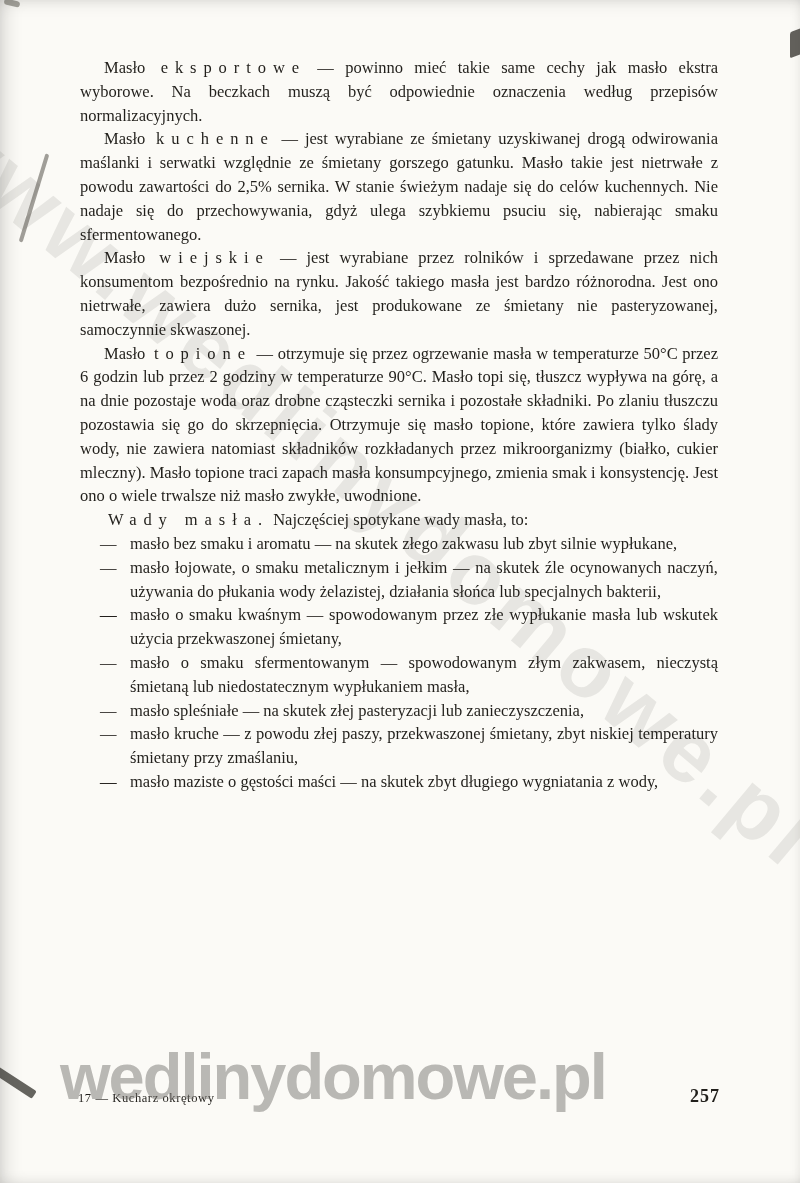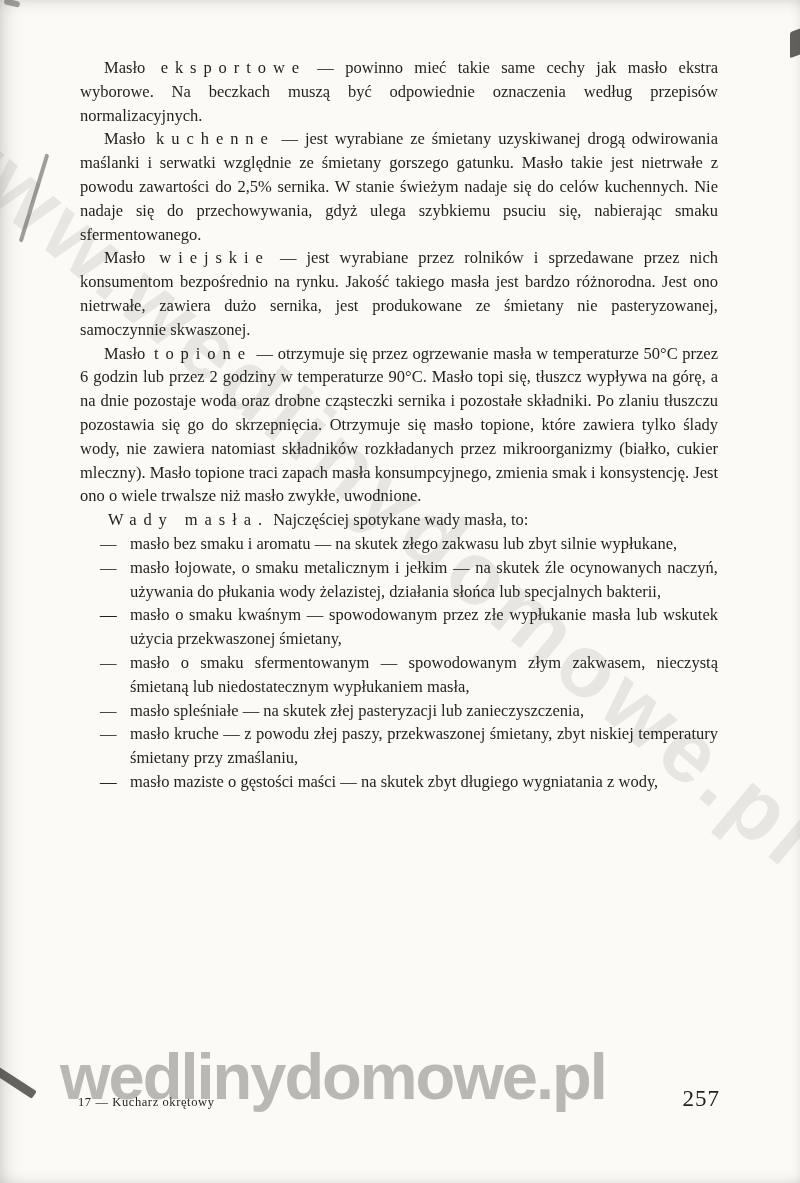--- a/index.html
+++ b/index.html
@@ -65,22 +65,22 @@
     display: flex;
     justify-content: space-between;
     align-items: baseline;
     z-index: 2;
   }
   .footer .sig {
     font-size: 12.5px;
     letter-spacing: 0.6px;
   }
   .footer .pagenum {
-    font-size: 23px;
-    font-weight: normal;
+    font-size: 18px;
+    font-weight: bold;
     letter-spacing: 1px;
   }
 
   
   .wm-diag {
     position: absolute;
     left: -30px;
     top: 90px;
     transform: rotate(40deg);
     transform-origin: 0 0;

